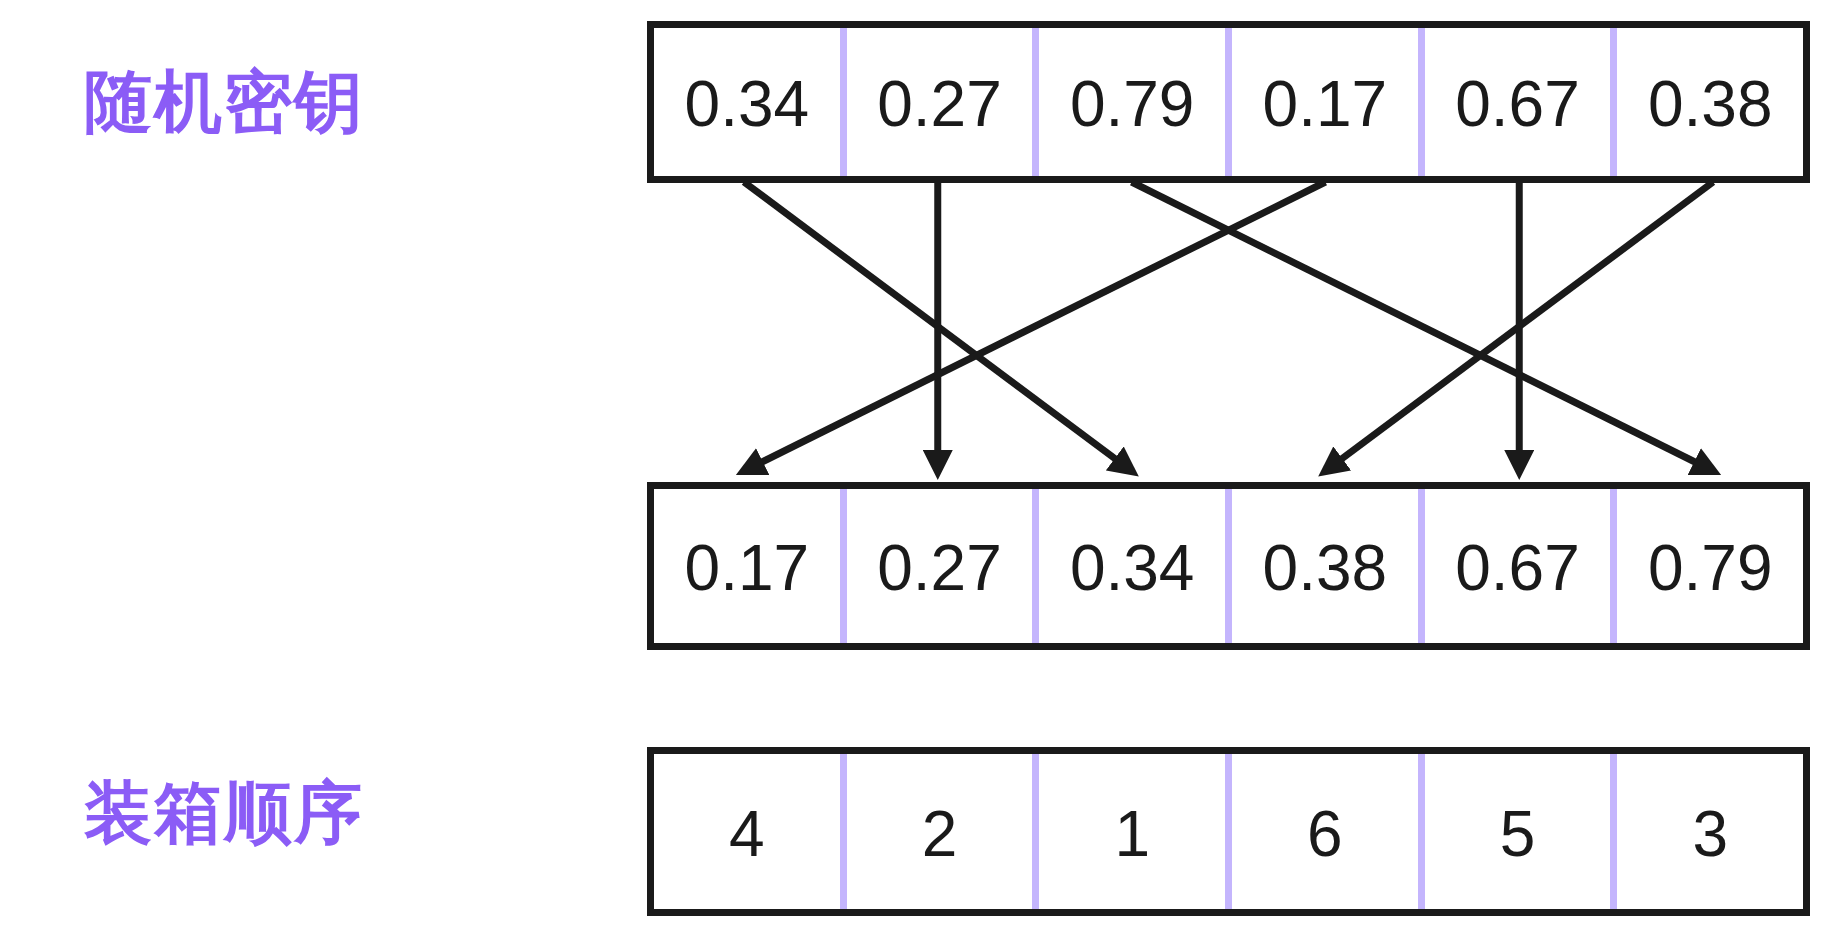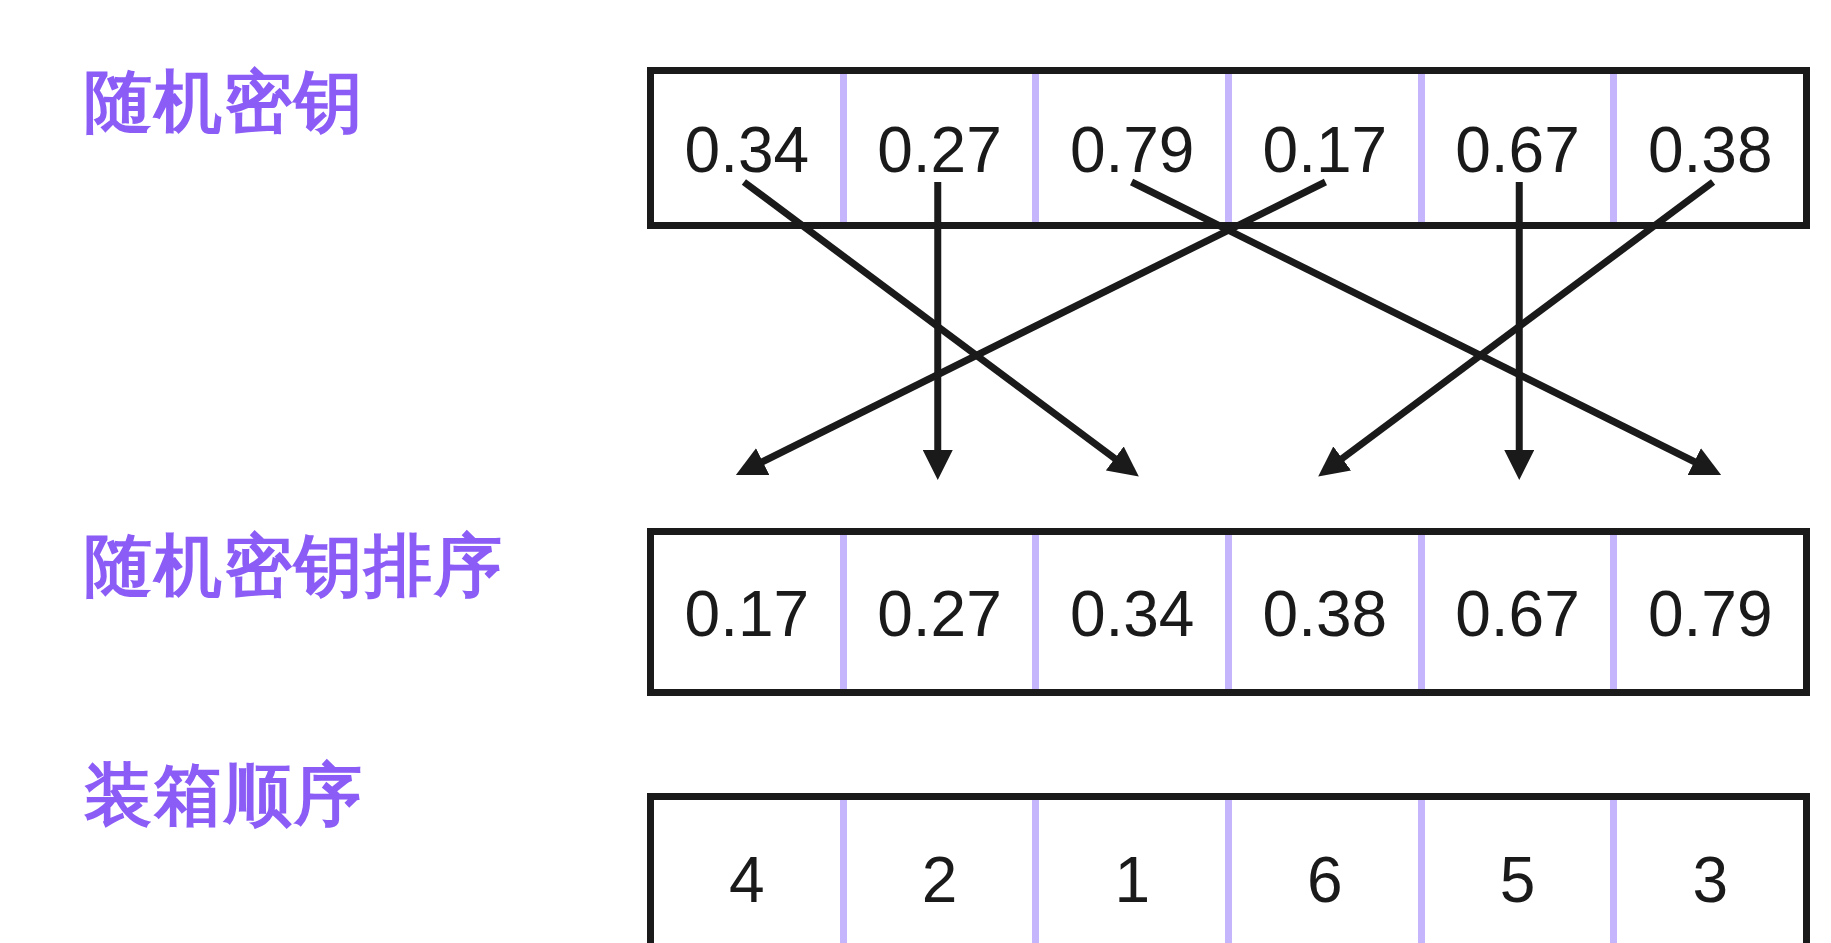--- a/index.html
+++ b/index.html
@@ -28,21 +28,20 @@
     color: #8b5cf6;
   }
   .cell-row {
     position: absolute;
     left: 647px;
     width: 1163px;
     box-sizing: border-box;
     display: flex;
     border: 7px solid #1a1a1a;
     background: #ffffff;
-    margin-top: 46px;
   }
   .cell {
     flex: 1 1 0;
     box-sizing: border-box;
     border-left: 7px solid #c4b5fd;
     display: flex;
     align-items: center;
     justify-content: center;
     font-size: 64px;
     padding-top: 4px;
@@ -67,22 +66,21 @@
   .arrows marker path {
     fill: #1a1a1a;
   }
 </style>
 </head>
 <body>
 
 <div class="canvas">
 
   <div class="row-label" style="top:21px;height:162px">随机密钥</div>
-  <div class="row-label" style="top:482px;height:168px">随机密钥排序</div>
-  <div class="row-label" style="top:711px;height:169px">装箱顺序</div>
+  <div class="row-label" style="top:729px;height:169px">装箱顺序</div>
 
   <div class="cell-row" style="top:21px;height:162px">
     <div class="cell">0.34</div>
     <div class="cell">0.27</div>
     <div class="cell">0.79</div>
     <div class="cell">0.17</div>
     <div class="cell">0.67</div>
     <div class="cell">0.38</div>
   </div>
 

